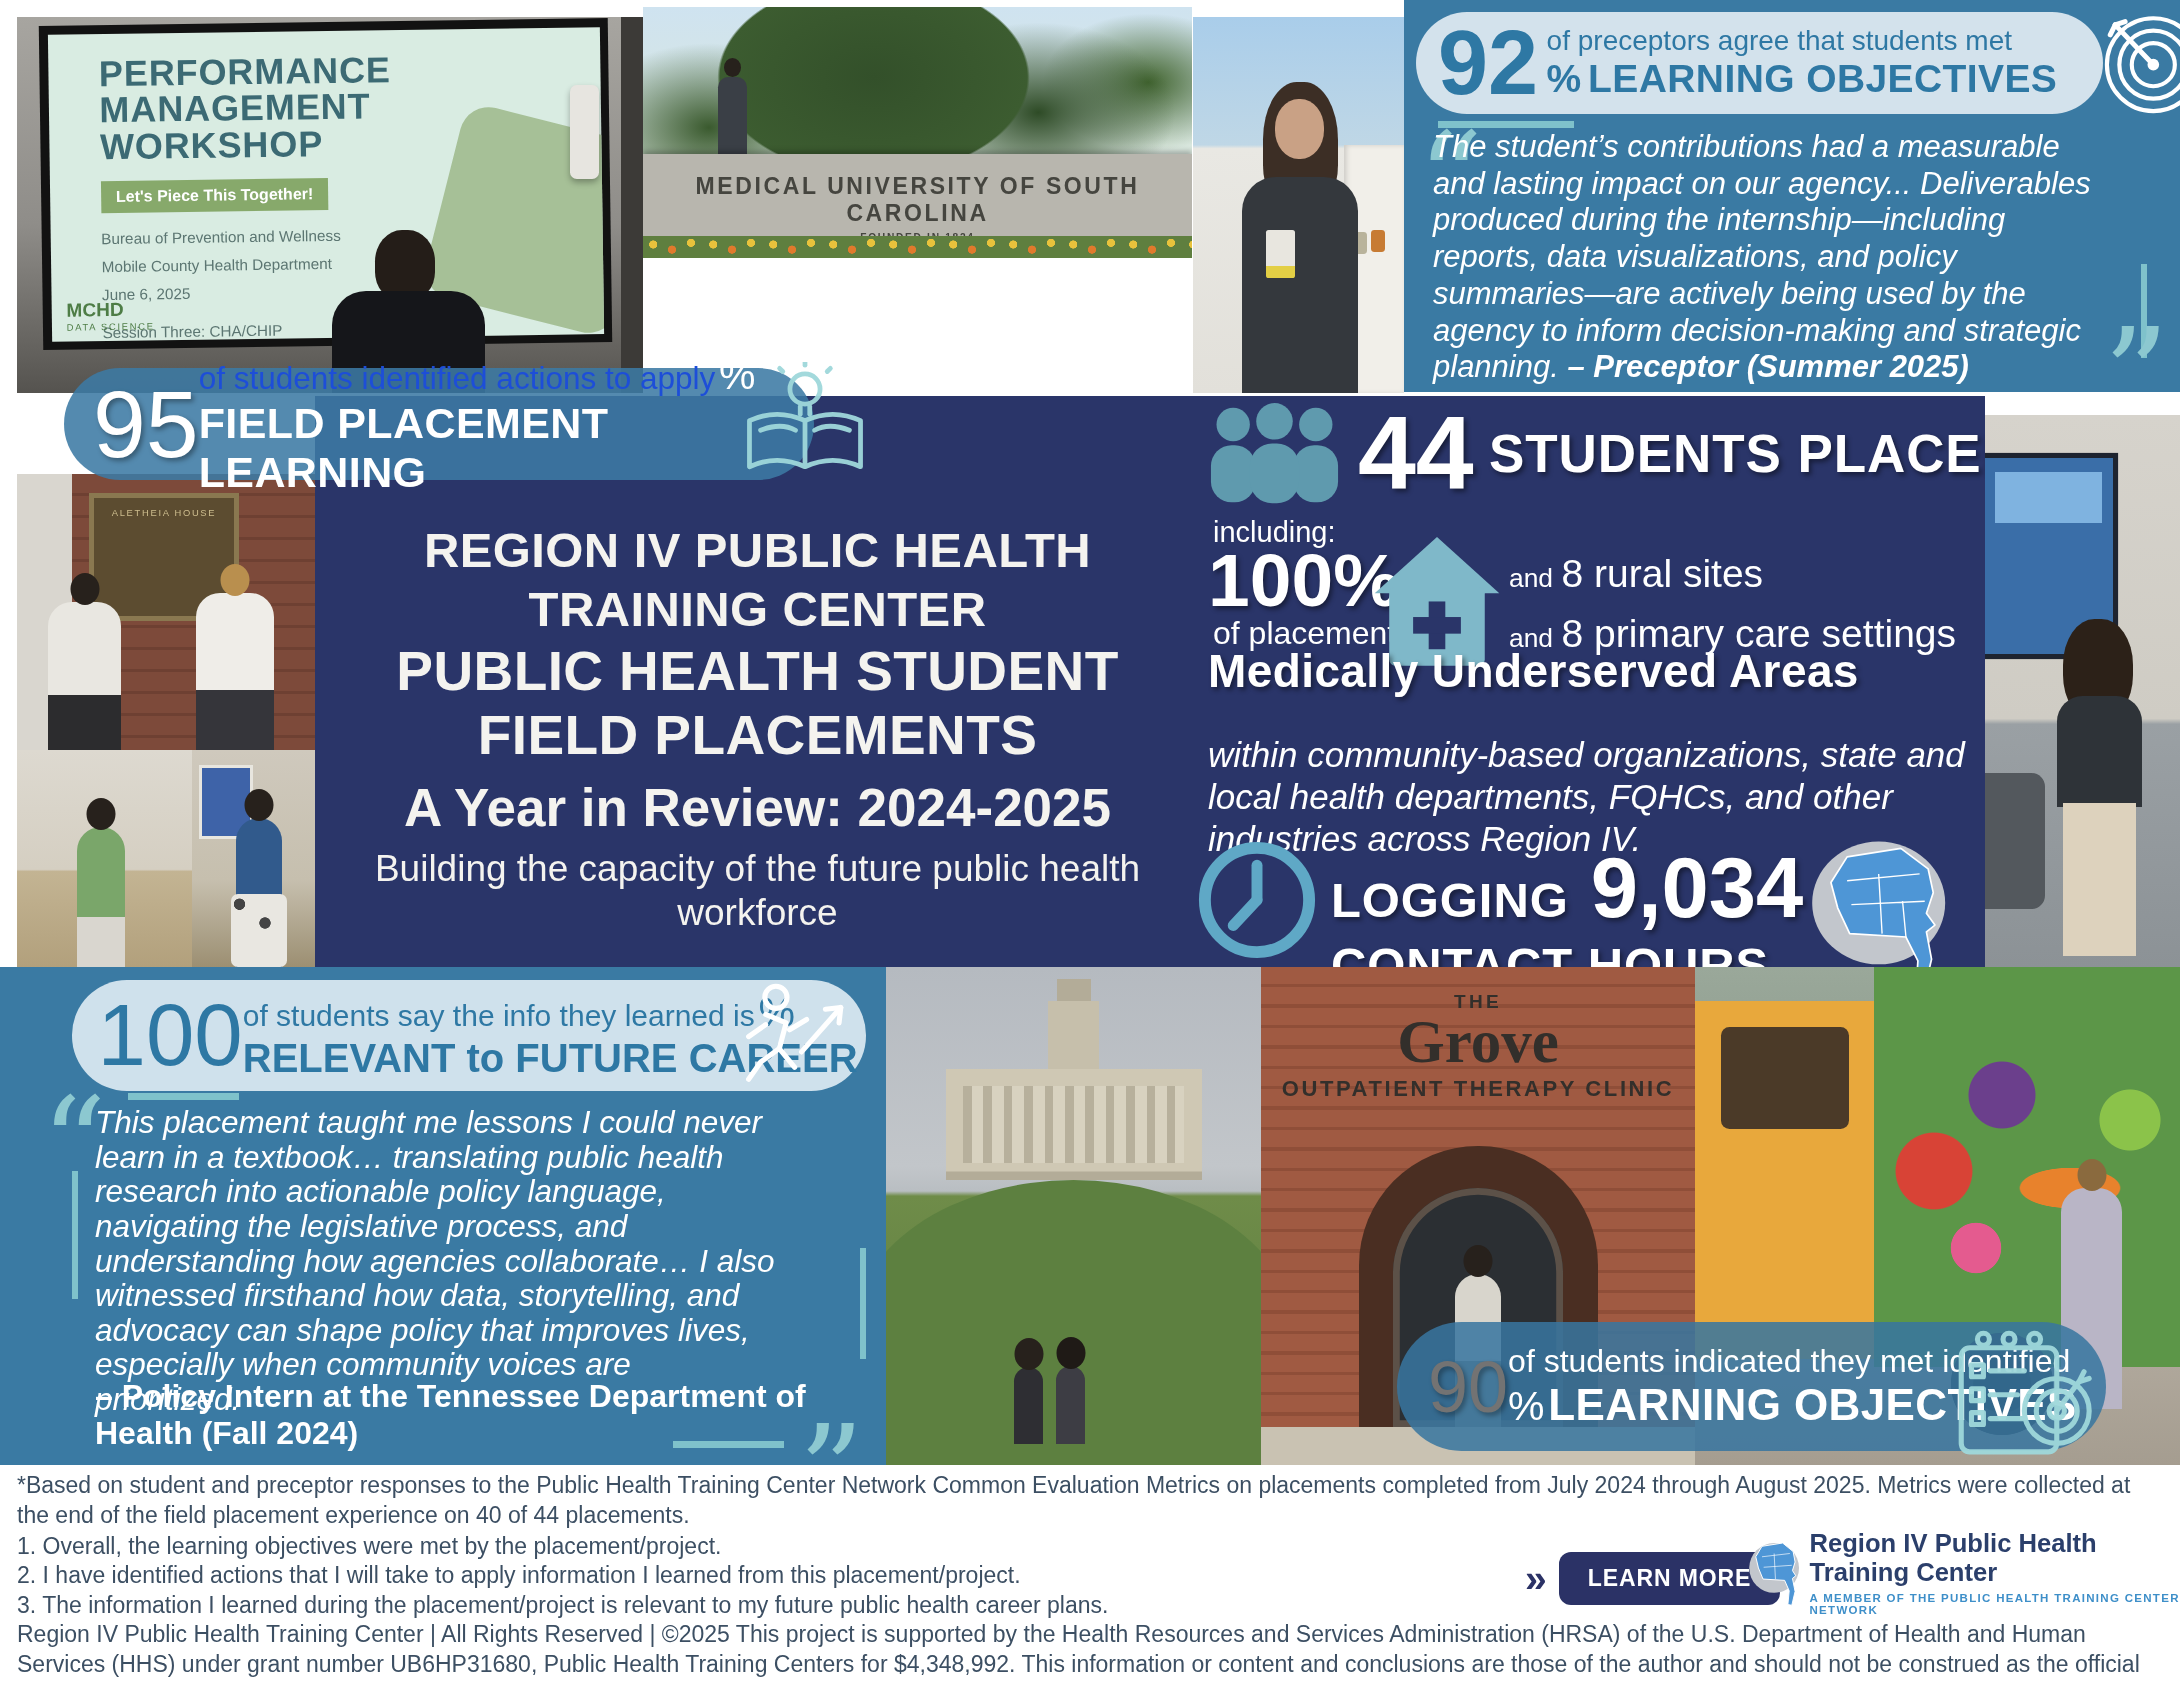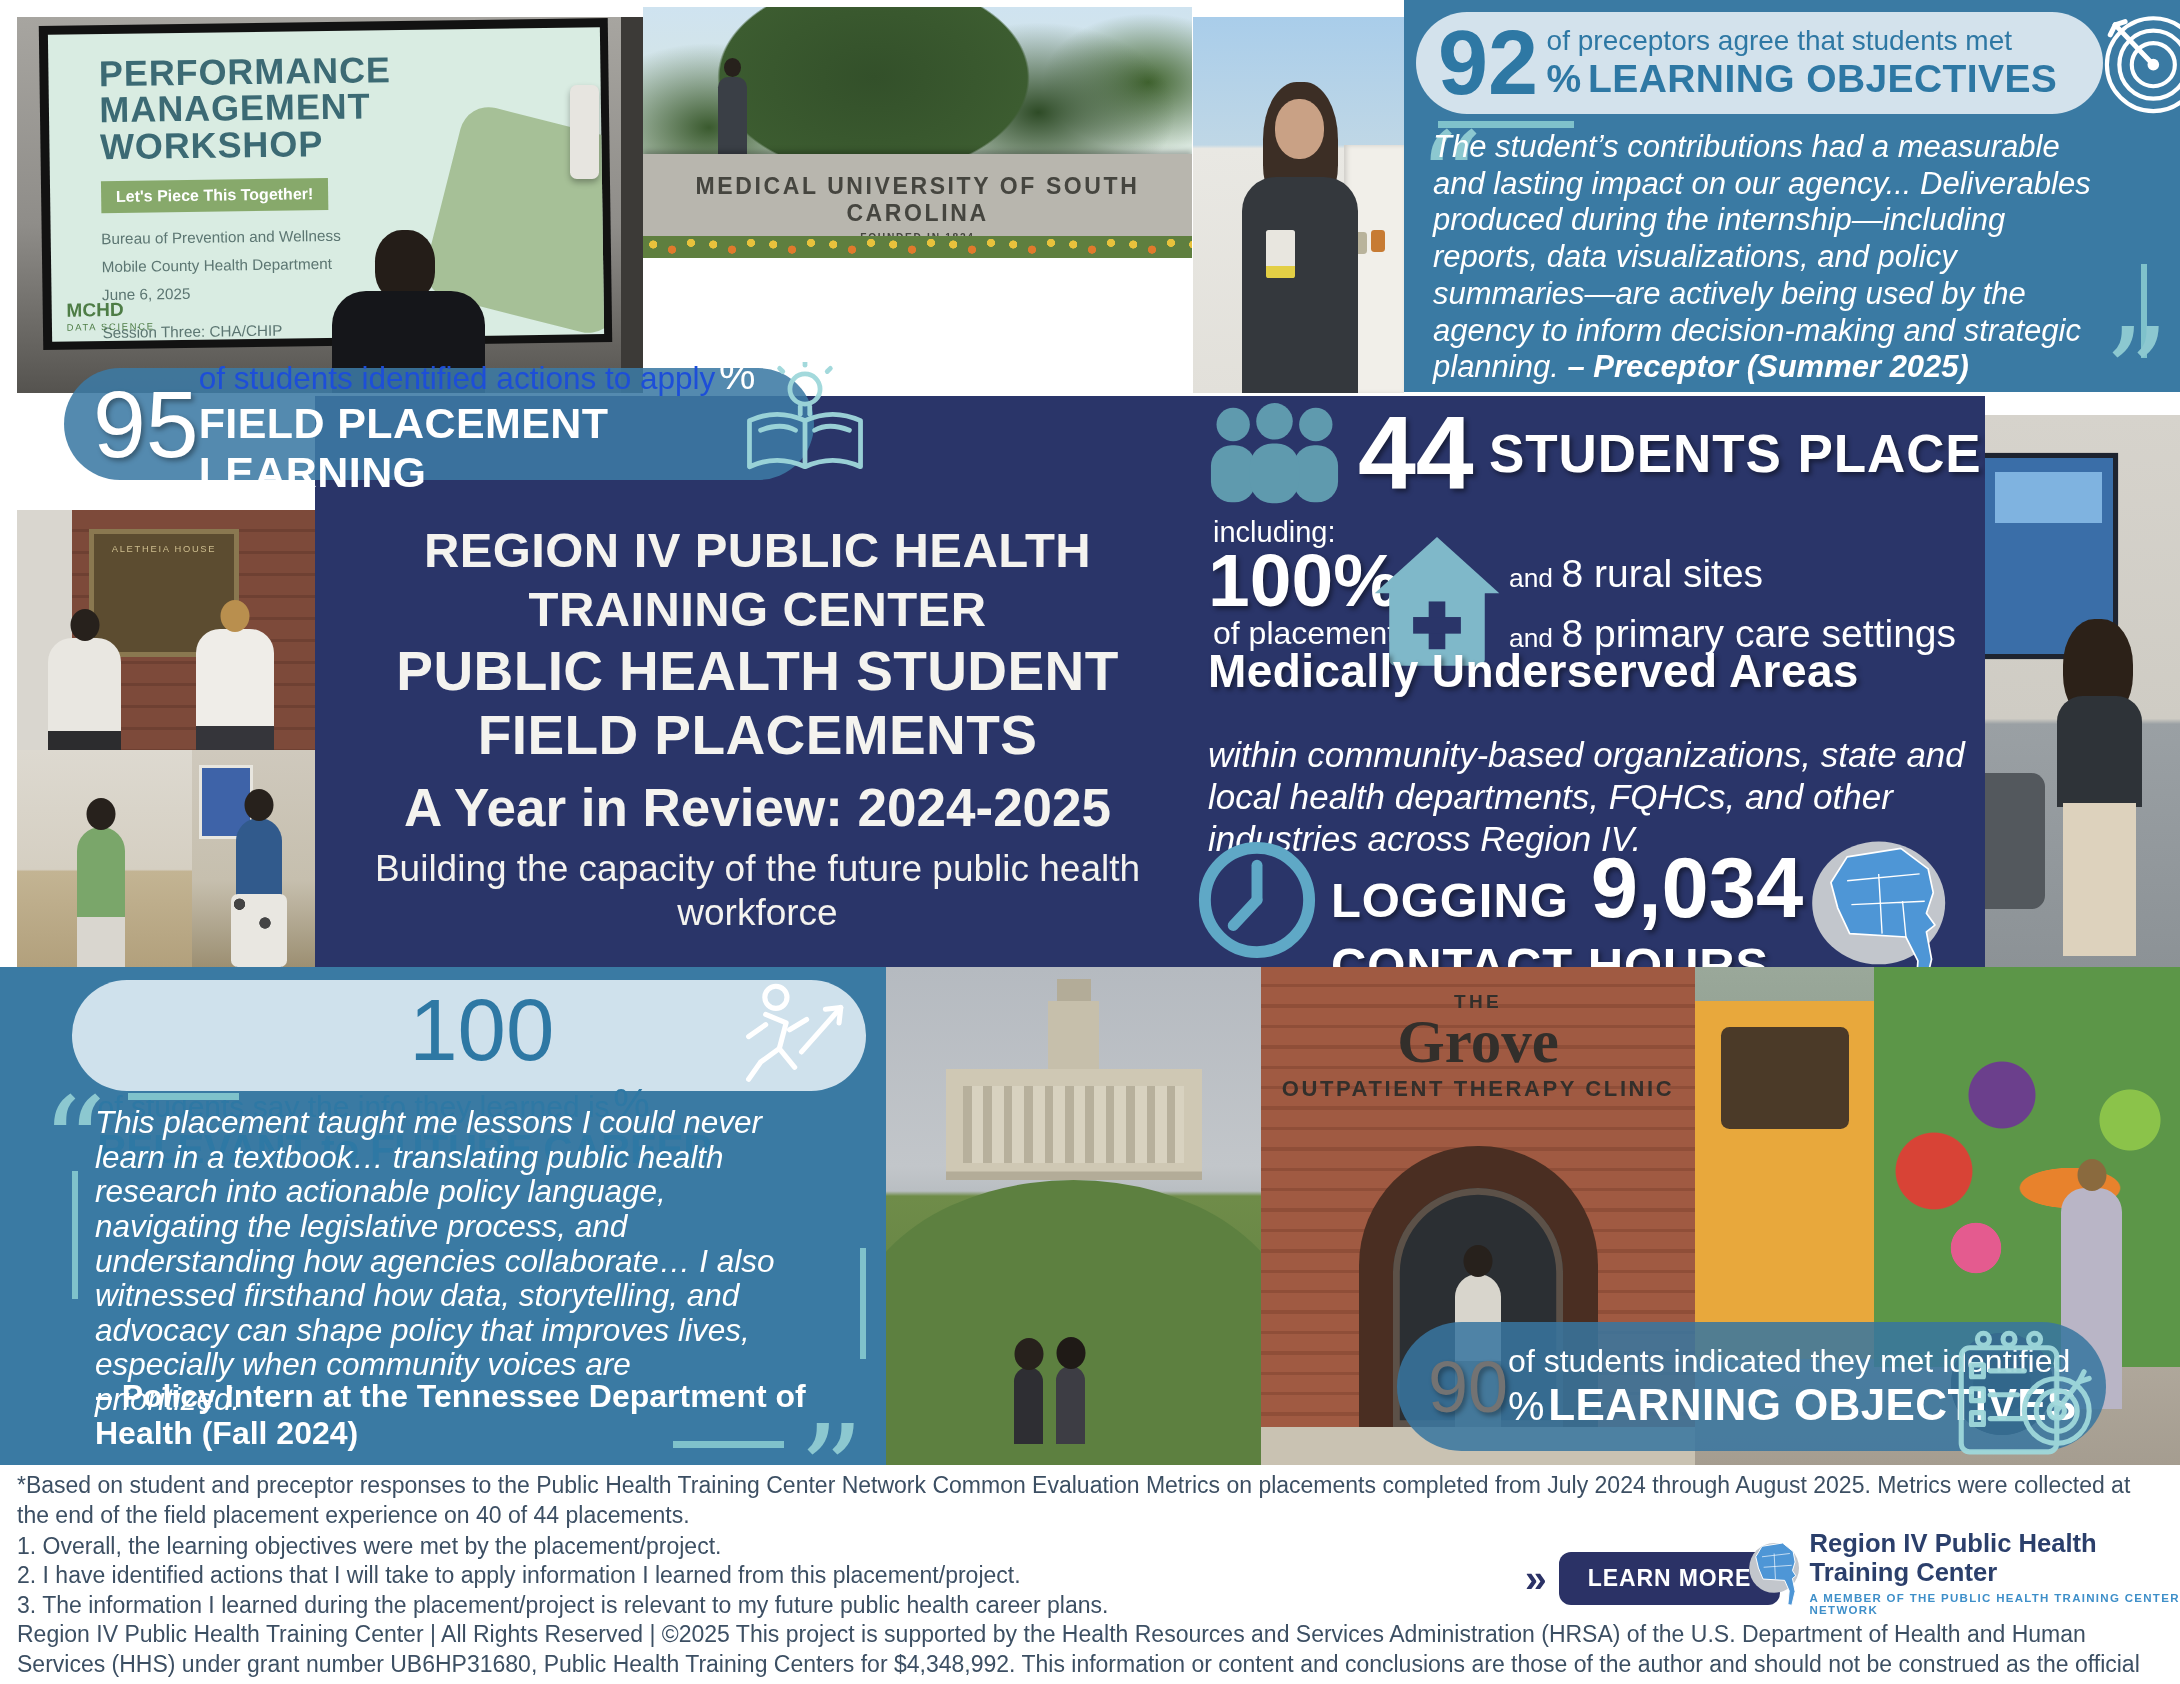--- a/index.html
+++ b/index.html
@@ -90,21 +90,21 @@
   .bigquote{font-family:"DejaVu Serif",serif;color:#8cc8d0;line-height:0;position:absolute;}
   #panel92 .q-open{left:13.6px;top:179px;font-size:128px;}
   #panel92 .q-close{right:12px;top:375px;font-size:128px;}
   #panel92 .q-text{position:absolute;left:29px;top:129px;width:681px;color:#ffffff;
     font-style:italic;font-size:31px;line-height:1.185;}
   #panel92 .q-attr{font-weight:bold;}
   #target-icon{position:absolute;left:688px;top:5.1px;}
 
   
   #ph-plaque{left:17px;top:474px;width:298px;height:292px;
-    background:repeating-linear-gradient(180deg,#7d4a3a 0 19px,#6e4032 19px 22px);margin-top:36px;}
+    background:repeating-linear-gradient(180deg,#7d4a3a 0 19px,#6e4032 19px 22px);}
   #ph-plaque .door{position:absolute;left:0;top:0;width:55px;height:100%;background:#d9d6cf;}
   #ph-plaque .plate{position:absolute;left:72px;top:19px;width:150px;height:128px;background:#5c4c30;
     border:5.1px solid #8a7850;color:#cdbd8e;font-size:9.4px;text-align:center;padding-top:8.5px;box-sizing:border-box;
     letter-spacing:1.7px;}
   .fig{position:absolute;border-radius:24px 24px 0 0;}
   .fig:before{content:"";position:absolute;left:50%;top:-29px;transform:translateX(-50%);
     width:29px;height:32px;border-radius:50%;background:#27211c;}
   #ph-plaque .f1{left:31px;top:128px;width:73px;height:148px;background:#e9e7e1;}
   #ph-plaque .f1:after{content:"";position:absolute;left:0;bottom:0;width:100%;height:55px;background:#2c2c2e;}
   #ph-plaque .f2{left:179px;top:119px;width:78px;height:157px;background:#efede8;}
@@ -169,21 +169,21 @@
     box-shadow:0 0 0 5.1px #1e2430;}
   #ph-office .screen i{position:absolute;left:10.2px;top:13.6px;width:107px;height:51px;background:#7fb3e0;display:block;}
   #ph-office .w-hair{position:absolute;left:78px;top:204px;width:70px;height:102px;background:#2c2118;border-radius:45%;}
   #ph-office .w-top{position:absolute;left:72px;top:281px;width:85px;height:111px;background:#2e3338;border-radius:25.6px 25.6px 0 0;}
   #ph-office .w-pants{position:absolute;left:78px;top:388px;width:73px;height:153px;background:#ddd2bd;}
   #ph-office .chair{position:absolute;left:-17px;top:358px;width:77px;height:136px;background:#53585d;border-radius:13.6px;}
 
   
   #panel100{left:0;top:967px;width:886px;height:498px;background:#3a7aa3;}
   #pill100{position:absolute;left:72px;top:12.8px;width:794px;height:111px;background:#cfe1ec;
-    border-radius:55px;display:flex;align-items:center;padding-left:25.6px;box-sizing:border-box;flex-direction:column;}
+    border-radius:55px;display:flex;align-items:center;padding-left:25.6px;box-sizing:border-box;}
   #pill100 .num{font-size:87px;color:#2e78a4;}
   #pill100 .l1{font-size:30px;color:#2e78a4;}
   #pill100 .pct{font-size:41px;color:#2e78a4;}
   #pill100 .l2t{font-size:40px;font-weight:bold;color:#2e78a4;}
   #runner-icon{position:absolute;right:15.3px;top:-10.2px;}
   #panel100 .q-open{left:41px;top:177px;font-size:128px;}
   #panel100 .q-close{right:22px;bottom:-6.8px;font-size:128px;}
   #panel100 .accent-v{position:absolute;left:72px;top:204px;width:6px;height:128px;background:#7fc2cb;}
   #panel100 .accent-v2{position:absolute;right:20.4px;top:281px;width:6px;height:111px;background:#7fc2cb;}
   #panel100 .accent-h{position:absolute;left:128px;top:126px;width:111px;height:6.8px;background:#7fc2cb;}

